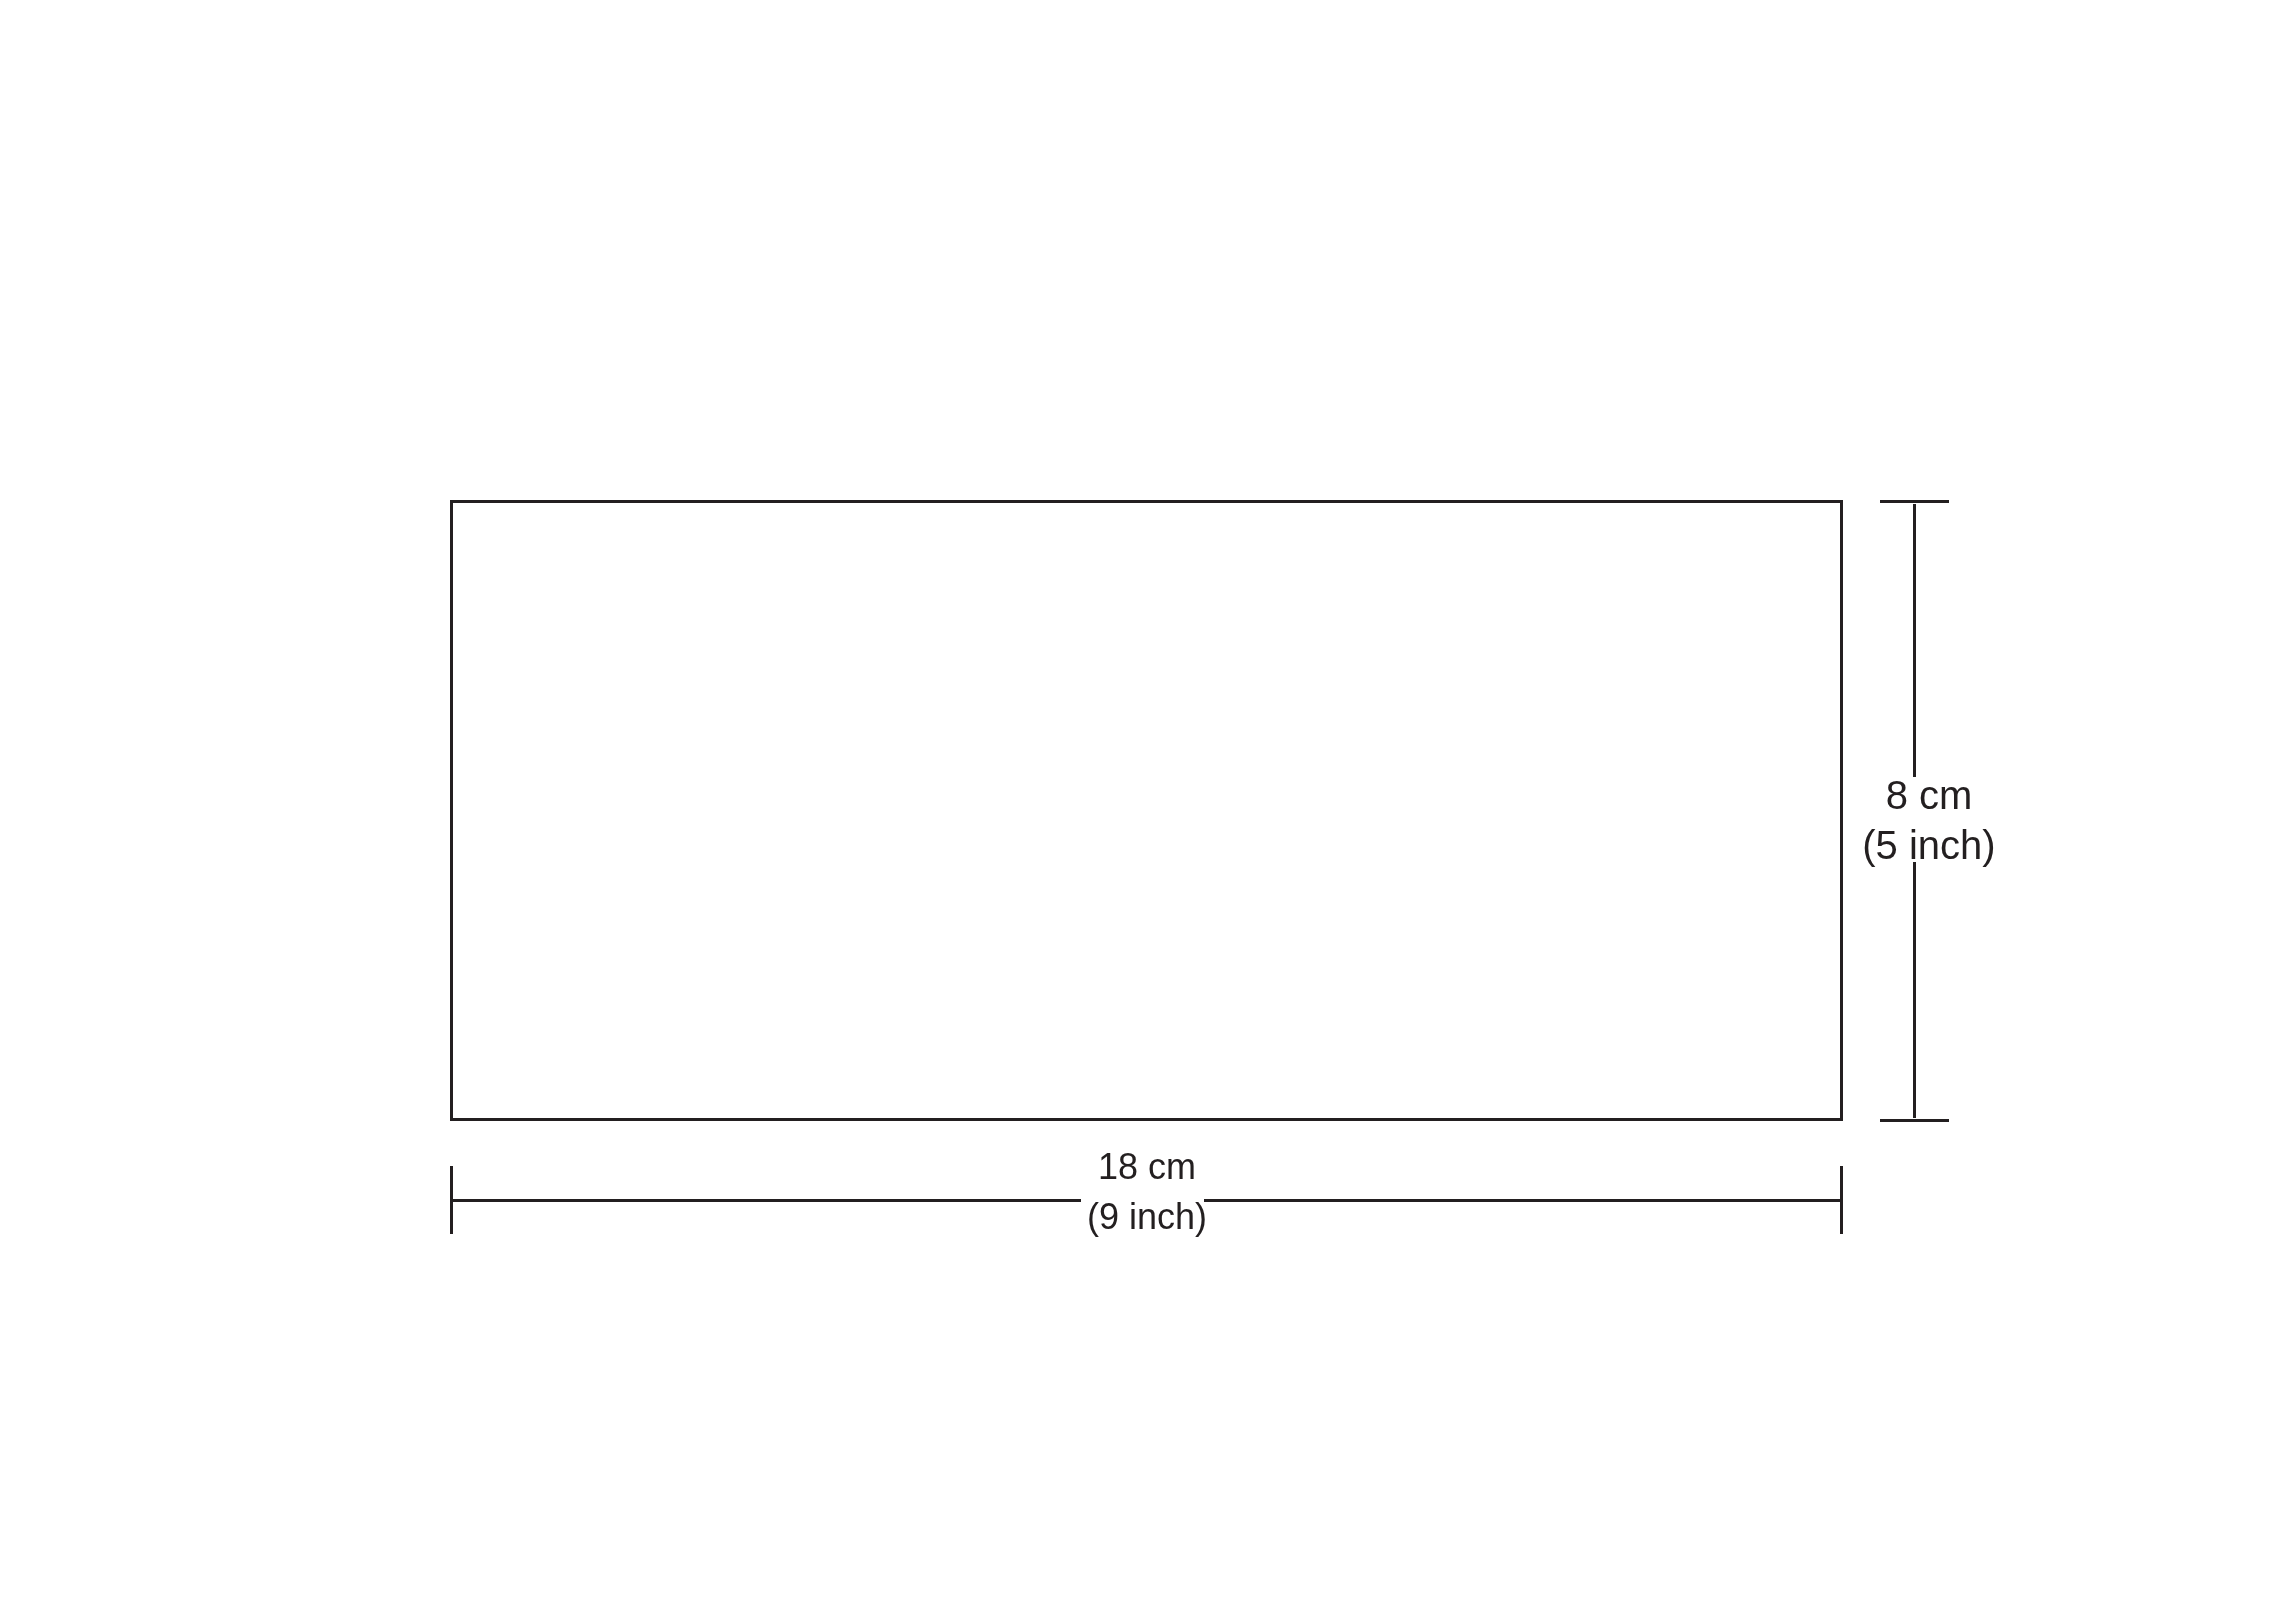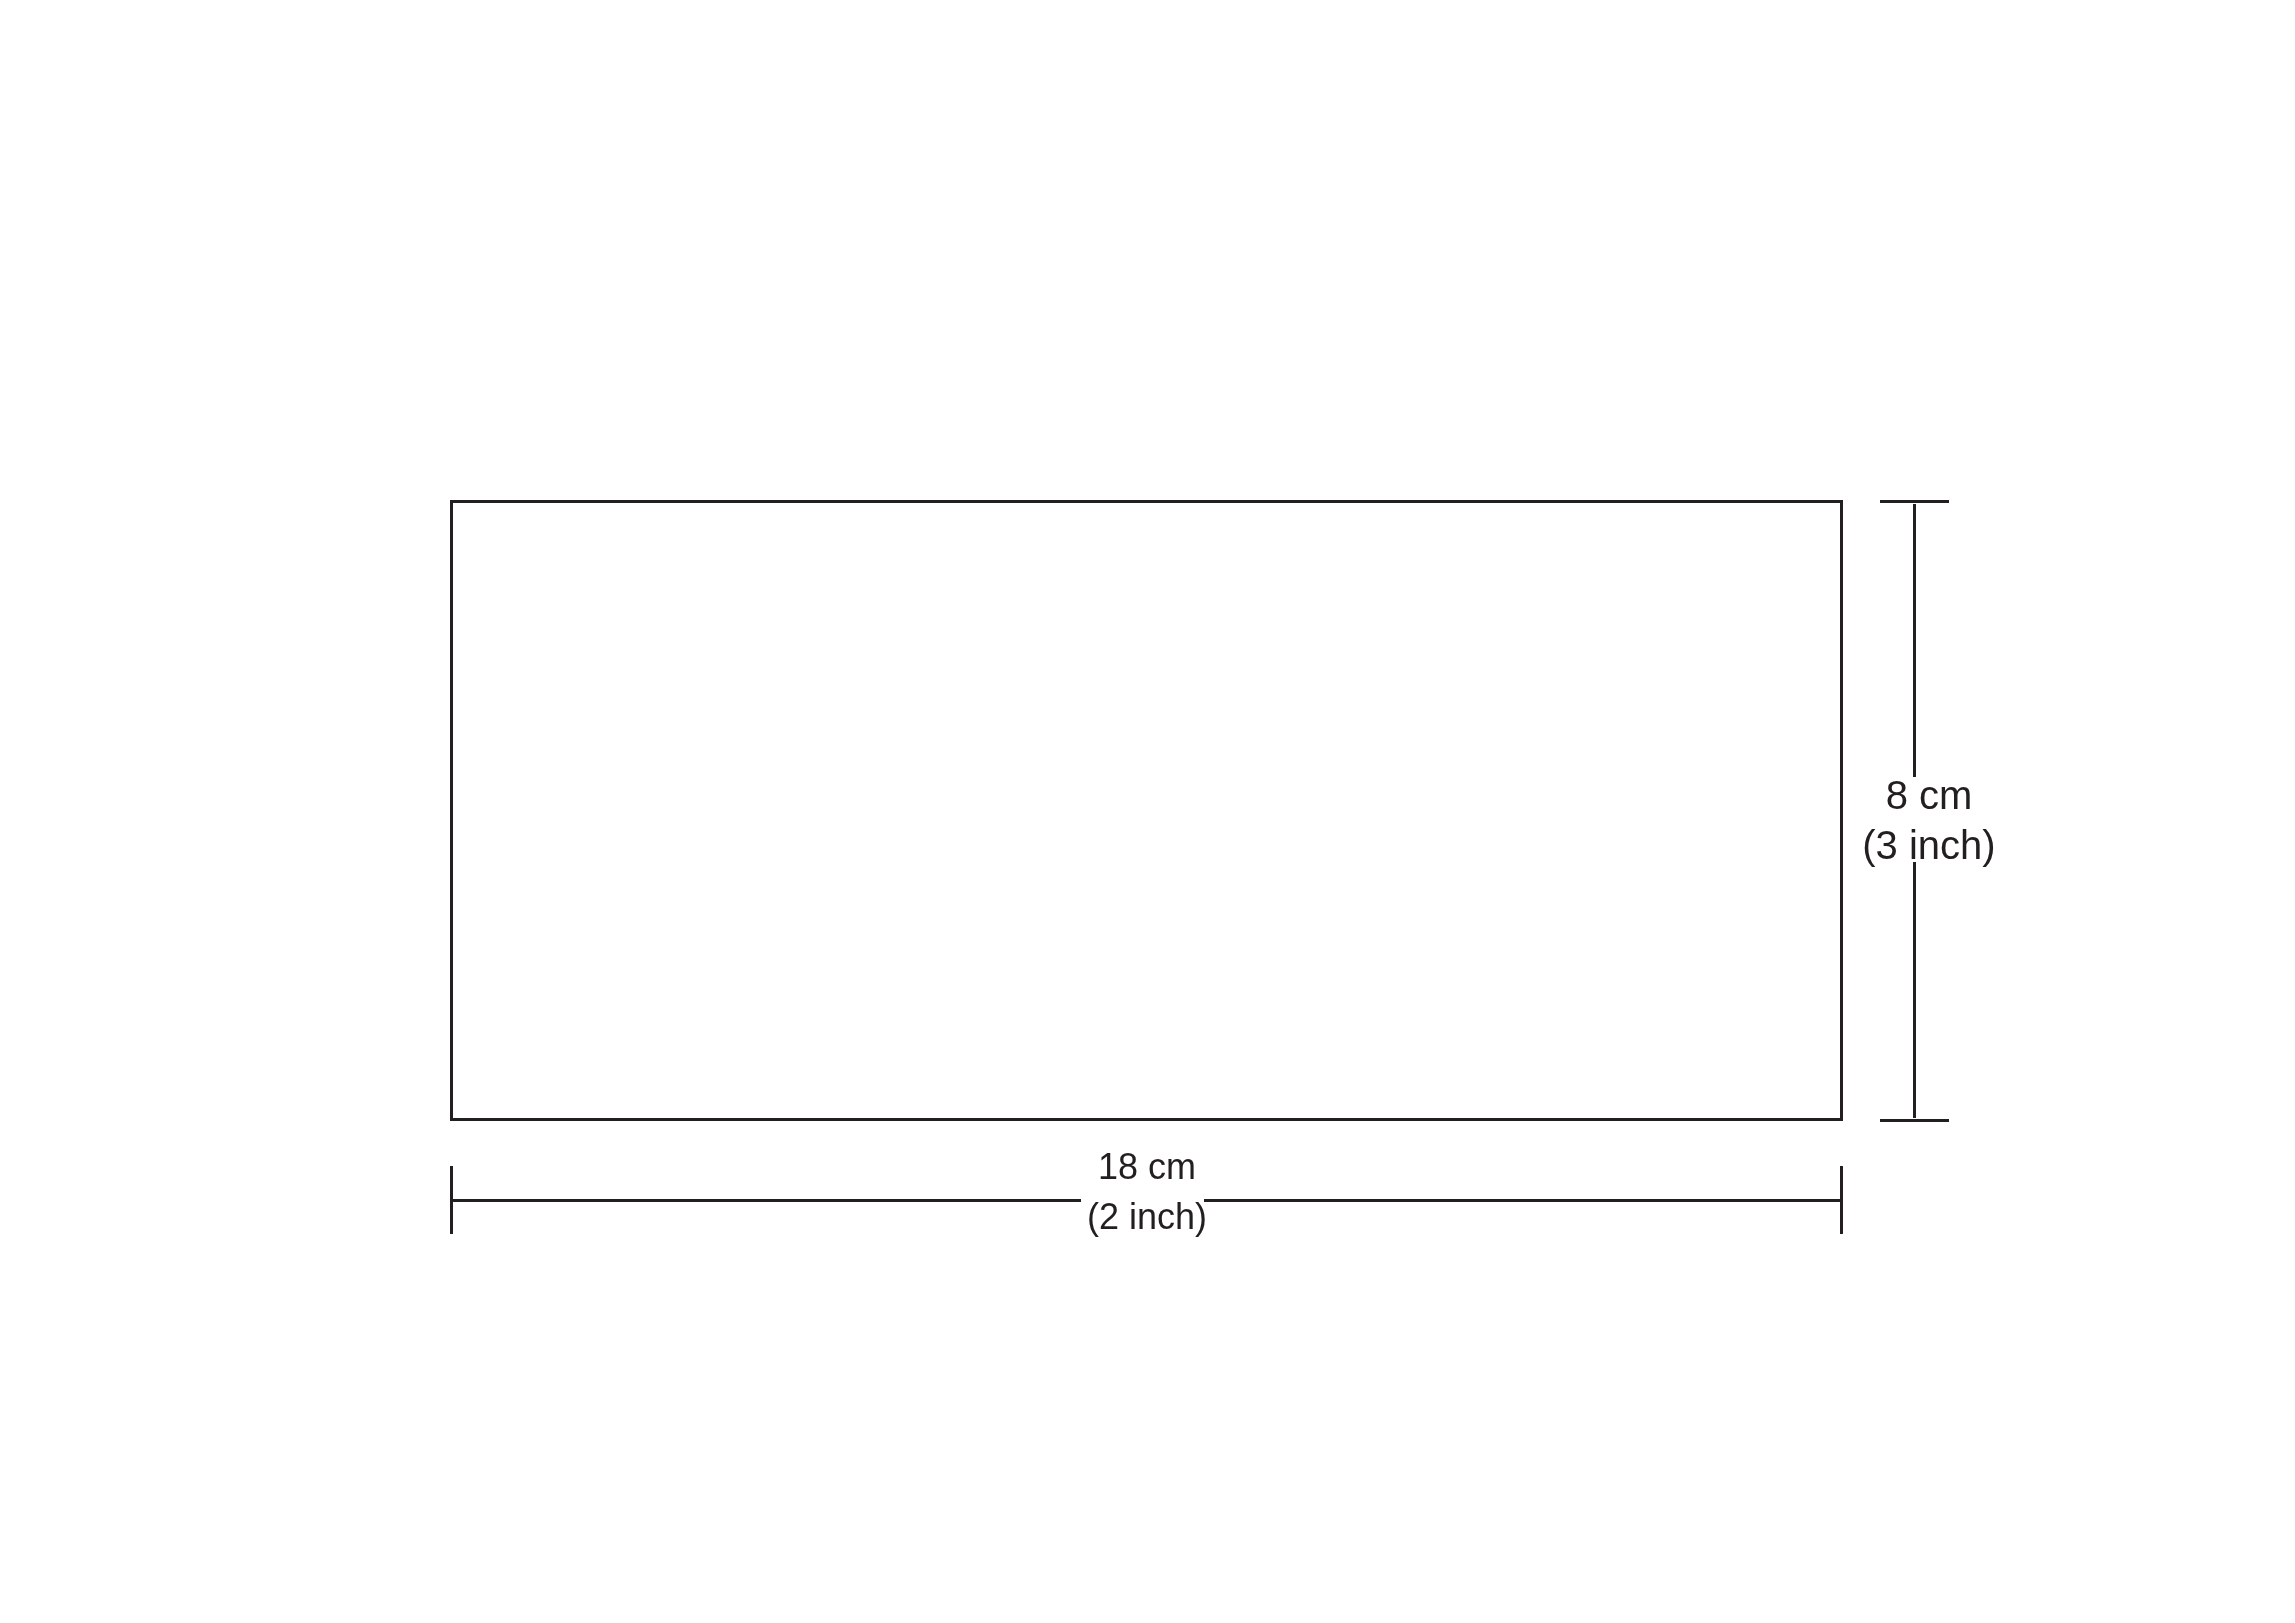--- a/index.html
+++ b/index.html
@@ -70,28 +70,28 @@
 <body>
 
 <div class="canvas">
 
   <div class="rect-shape"></div>
 
   <div class="stroke vdim-tick-top"></div>
   <div class="stroke vdim-seg-top"></div>
   <div class="vdim-label">
     <span class="dim-text-line">8 cm</span>
-    <span class="dim-text-line">(3 inch)</span>
+    <span class="dim-text-line">(5 inch)</span>
   </div>
   <div class="stroke vdim-seg-bottom"></div>
   <div class="stroke vdim-tick-bottom"></div>
 
   <div class="stroke hdim-tick-left"></div>
   <div class="stroke hdim-seg-left"></div>
   <div class="hdim-label">
     <span class="dim-text-line">18 cm</span>
-    <span class="dim-text-line">(2 inch)</span>
+    <span class="dim-text-line">(9 inch)</span>
   </div>
   <div class="stroke hdim-seg-right"></div>
   <div class="stroke hdim-tick-right"></div>
 
 </div>
 
 
 </body></html>

